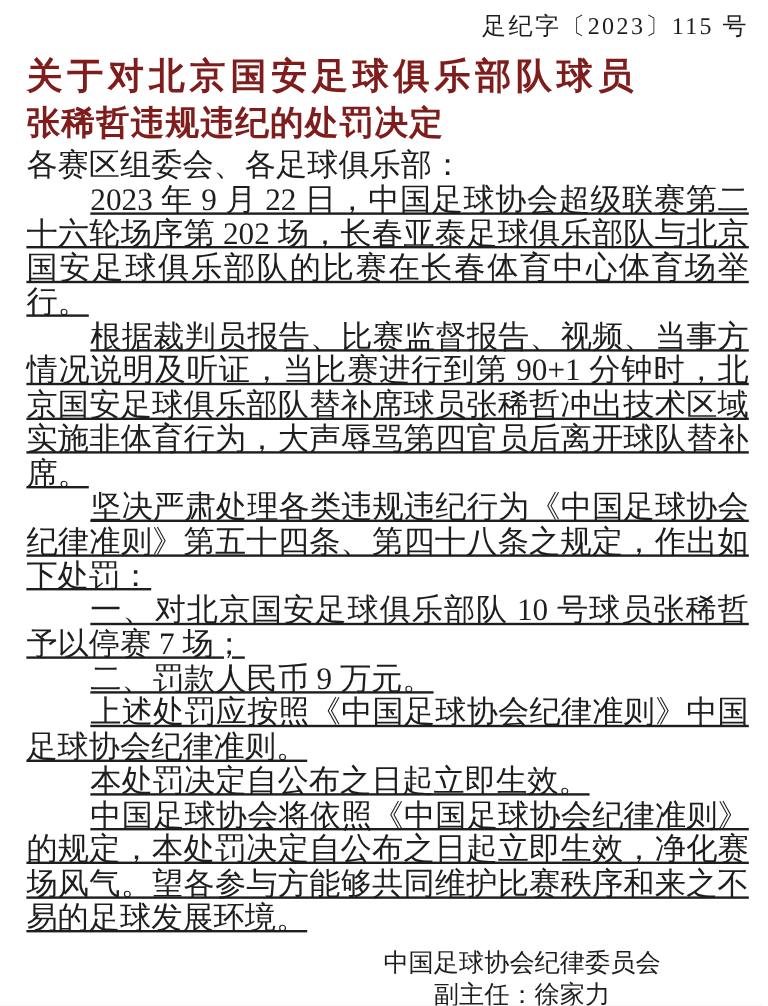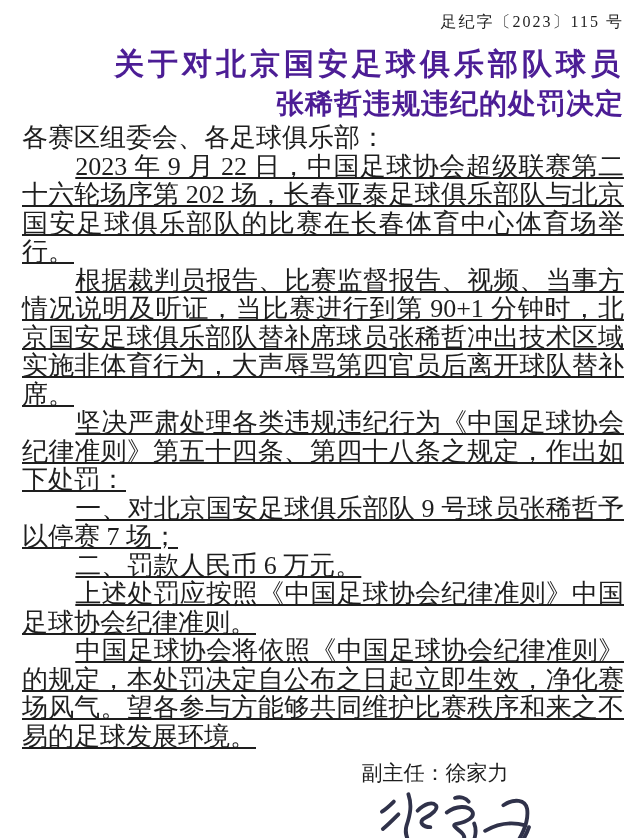--- a/index.html
+++ b/index.html
@@ -11,30 +11,30 @@
   }
   .page {
     width: 640px; height: 838px;
     background: #ffffff;
     color: #1e1e1e;
     padding: 10px 16px 0 22px;
     position: relative;
   }
   .doc-number {
     text-align: right;
-    font-size: 16px;
+    font-size: 20px;
     line-height: 24px;
     letter-spacing: 2px;
     white-space: nowrap;
   }
   .title {
-    text-align: right;
+    text-align: left;
     font-weight: bold;
     margin-top: 10px;
-    color: #4c1d95;
+    color: #7f1d1d;
   }
   .title-line1 {
     font-size: 30px;
     line-height: 40px;
     letter-spacing: 4px;
     white-space: nowrap;
   }
   .title-line2 {
     font-size: 28px;
     line-height: 40px;
@@ -80,27 +80,29 @@
   <div class="title">
     <div class="title-line1">关于对北京国安足球俱乐部队球员</div>
     <div class="title-line2">张稀哲违规违纪的处罚决定</div>
   </div>
 
   <div class="body-text">
     <p class="salutation">各赛区组委会、各足球俱乐部：</p>
     <p class="para">2023 年 9 月 22 日，中国足球协会超级联赛第二十六轮场序第 202 场，长春亚泰足球俱乐部队与北京国安足球俱乐部队的比赛在长春体育中心体育场举行。</p>
     <p class="para">根据裁判员报告、比赛监督报告、视频、当事方情况说明及听证，当比赛进行到第 90+1 分钟时，北京国安足球俱乐部队替补席球员张稀哲冲出技术区域实施非体育行为，大声辱骂第四官员后离开球队替补席。</p>
     <p class="para">坚决严肃处理各类违规违纪行为《中国足球协会纪律准则》第五十四条、第四十八条之规定，作出如下处罚：</p>
-    <p class="para">一、对北京国安足球俱乐部队 9 号球员张稀哲予以停赛 7 场；</p>
-    <p class="para">二、罚款人民币 6 万元。</p>
+    <p class="para">一、对北京国安足球俱乐部队 10 号球员张稀哲予以停赛 7 场；</p>
+    <p class="para">二、罚款人民币 9 万元。</p>
     <p class="para">上述处罚应按照《中国足球协会纪律准则》中国足球协会纪律准则。</p>
+    <p class="para">本处罚决定自公布之日起立即生效。</p>
     <p class="para">中国足球协会将依照《中国足球协会纪律准则》的规定，本处罚决定自公布之日起立即生效，净化赛场风气。望各参与方能够共同维护比赛秩序和来之不易的足球发展环境。</p>
   </div>
 
   <div class="signature-block">
+    <div>中国足球协会纪律委员会</div>
     <div>副主任：徐家力</div>
 
     <svg class="sig-svg" viewBox="0 0 190 92" aria-hidden="true">
 
       <path d="M28,16 C24,20 20,24 15,27" stroke="#30324a"></path>
       <path d="M33,30 C27,36 21,42 16,46" stroke="#30324a"></path>
       <path d="M44,8 C48,20 46,30 42,42 C38,56 48,60 46,70 C44,80 38,86 34,88" stroke="#30324a"></path>
       <path d="M54,26 C62,18 70,16 74,20 C77,24 70,30 62,34 C54,38 60,44 68,44" stroke="#30324a"></path>
       <path d="M95,12 C101,10 107,12 110,16" stroke="#30324a"></path>
       <path d="M86,28 C96,20 110,20 114,27 C117,33 108,38 98,40 C88,42 100,46 104,52 C108,58 100,64 92,66 C84,68 92,74 100,72" stroke="#30324a"></path>

